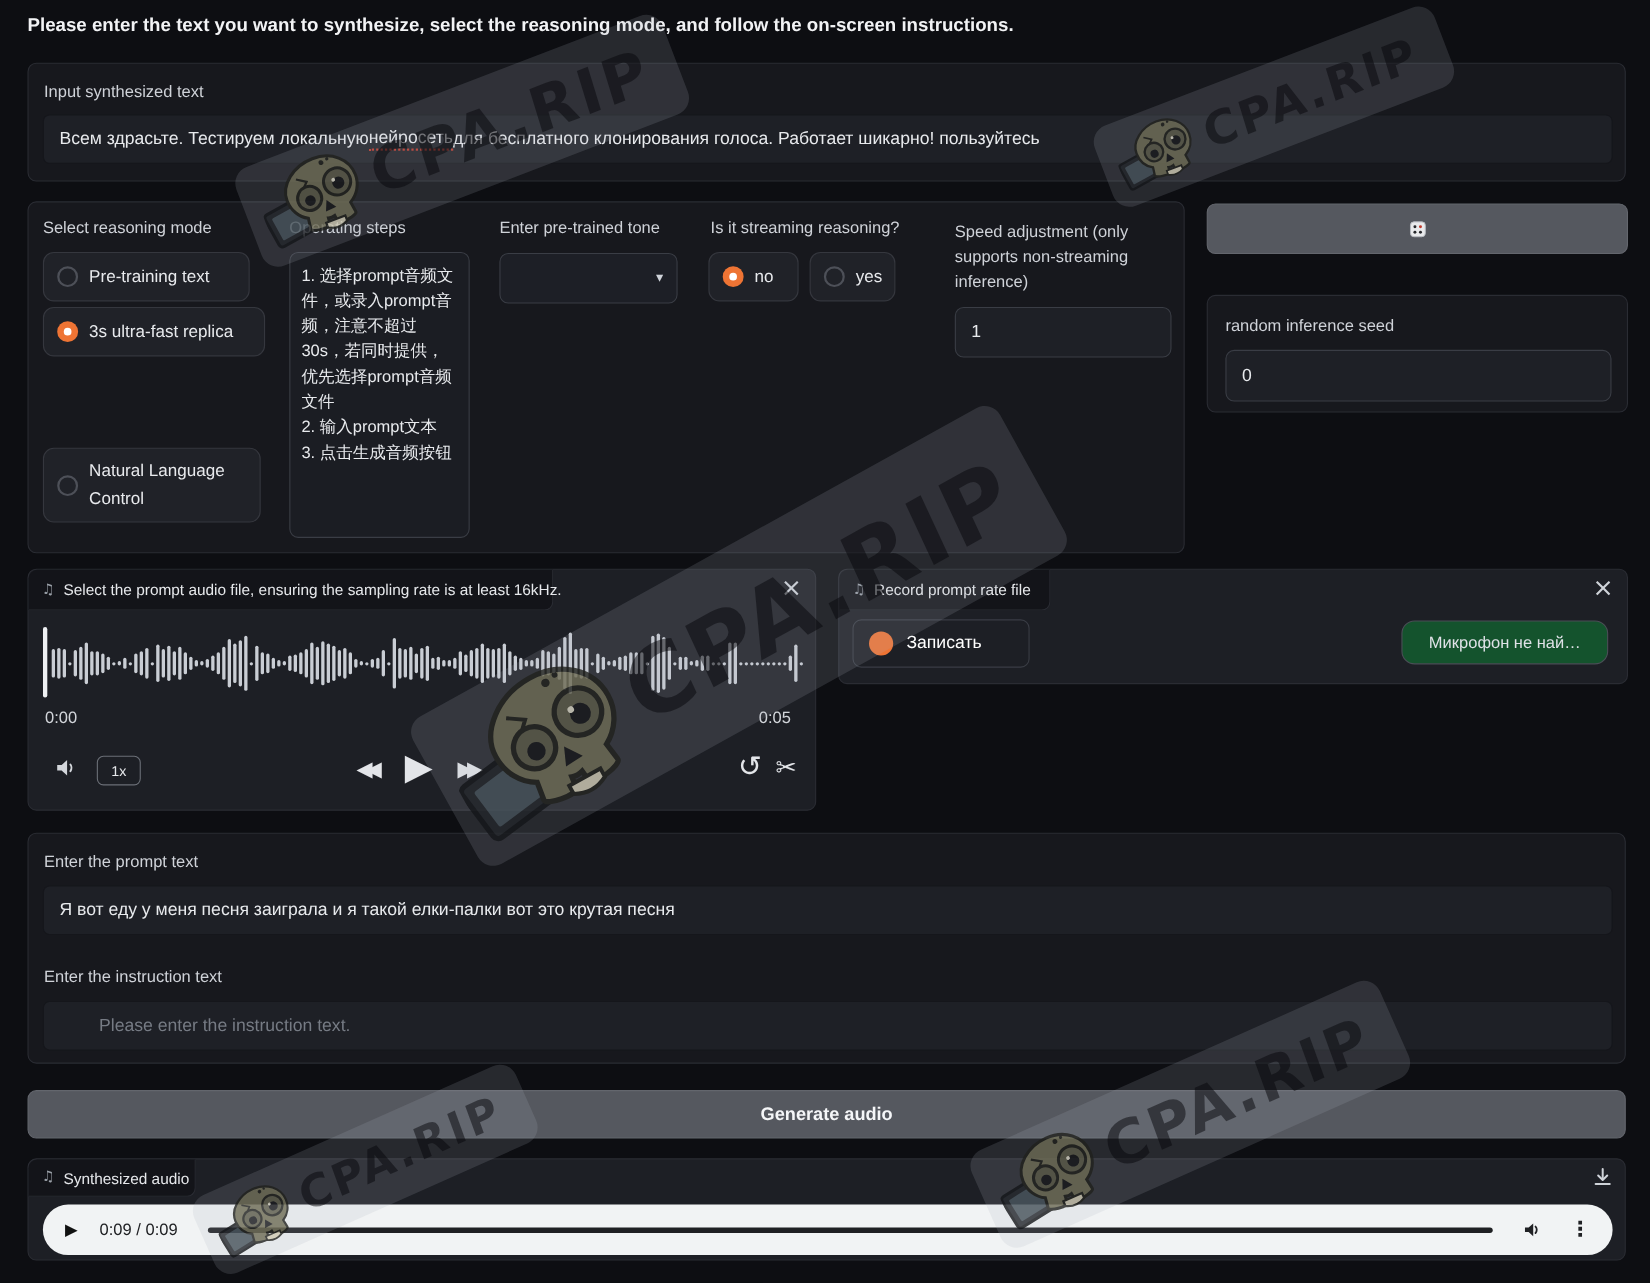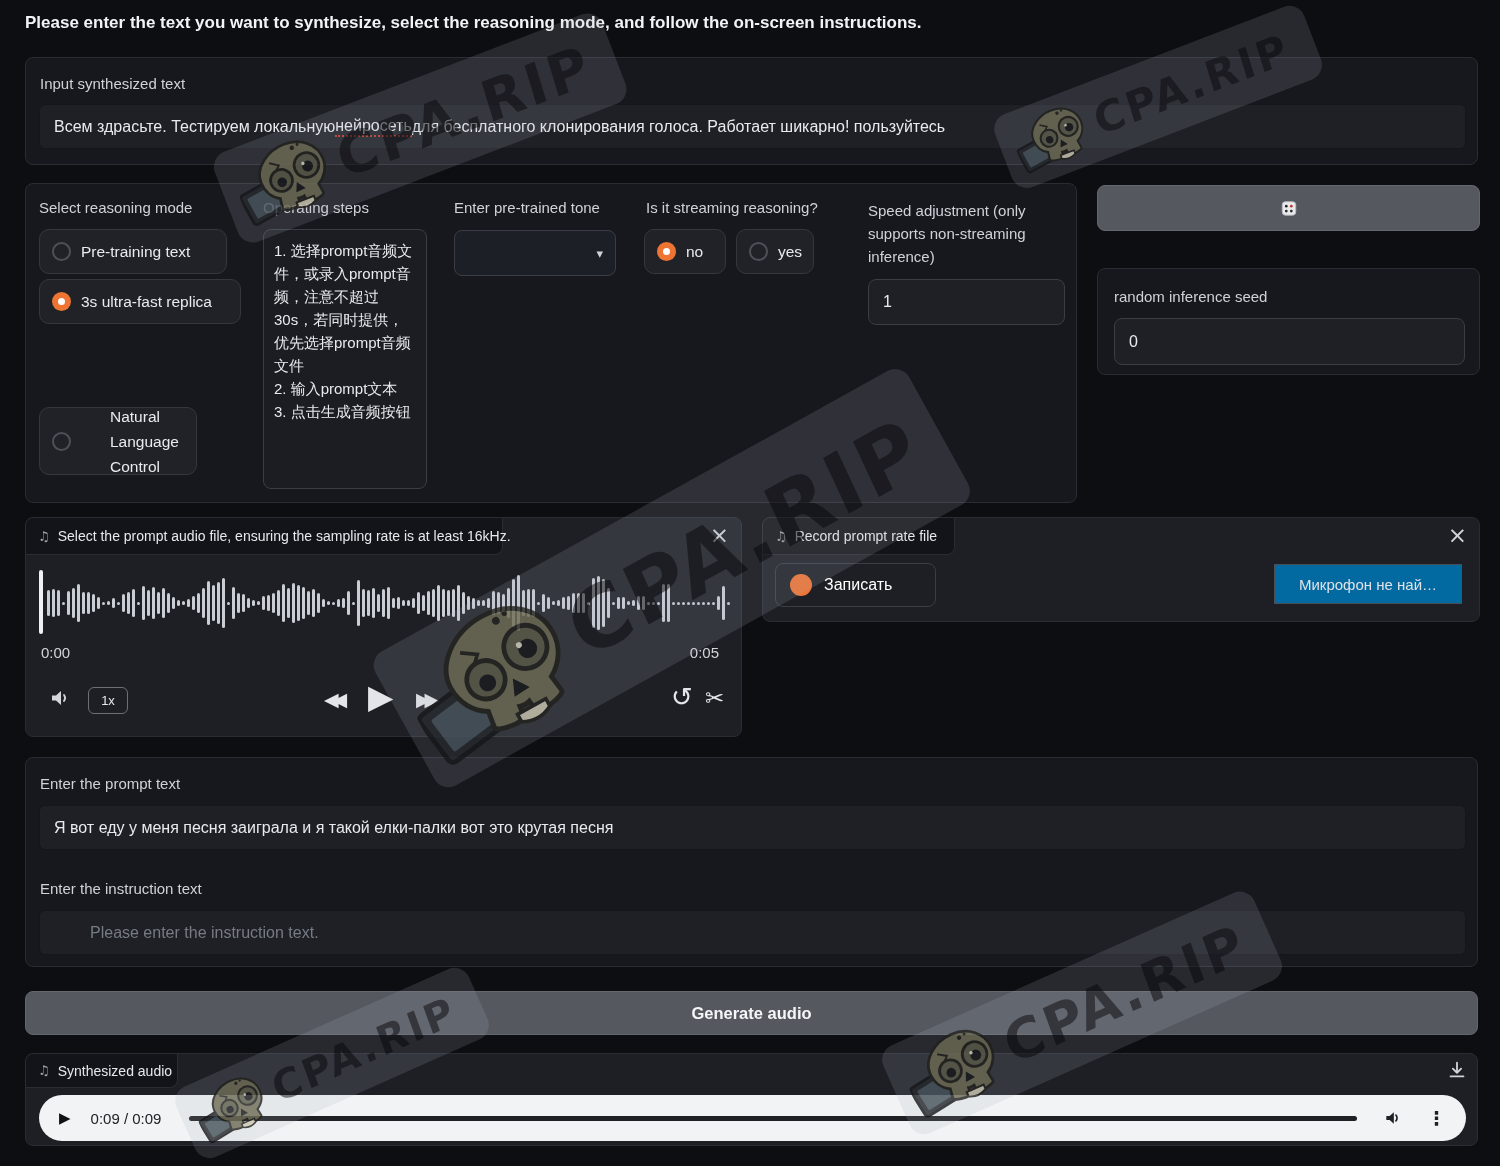--- a/index.html
+++ b/index.html
@@ -36,22 +36,22 @@
   .wavebars{position:absolute;left:8px;top:0;height:100%;display:flex;align-items:center;gap:2px;}
   .wbar{width:3px;flex:0 0 auto;border-radius:2px;background:#c9cdd4;}
   .playhead{position:absolute;left:0;top:6px;width:4px;height:64px;background:#eef0f3;border-radius:2px;}
   .timetxt{position:absolute;font-size:15px;color:#d2d5da;}
   .ctlicon{position:absolute;font-family:"DejaVu Sans",sans-serif;color:#e3e5e9;cursor:pointer;line-height:1;}
   .spdbox{position:absolute;border:1px solid #6b6f77;border-radius:6px;color:#e6e8eb;font-size:13px;
           display:flex;align-items:center;justify-content:center;cursor:pointer;}
   .recbtn{position:absolute;border:1px solid #3a3d45;border-radius:8px;display:flex;align-items:center;
           padding:0 14px;box-sizing:border-box;cursor:pointer;background:#1d1f25;}
   .recdot{width:22px;height:22px;border-radius:50%;background:#ee7434;margin-right:12px;flex:0 0 auto;}
-  .micbtn{position:absolute;border:1px solid #4a4e56;border-radius:0;display:flex;align-items:center;justify-content:center;
-          font-size:15px;color:#dfe2e7;cursor:pointer;box-sizing:border-box;background:#0369a1;}
+  .micbtn{position:absolute;border:1px solid #4a4e56;border-radius:12px;display:flex;align-items:center;justify-content:center;
+          font-size:15px;color:#dfe2e7;cursor:pointer;box-sizing:border-box;background:#14532d;}
   .player{position:absolute;left:13px;top:41px;width:1427px;height:46px;background:#f1f3f4;border-radius:23px;
           display:flex;align-items:center;box-sizing:border-box;padding:0 20px;}
   .ptime{font-size:15px;color:#202124;margin-left:20px;white-space:nowrap;}
   .pbar{flex:1;height:5px;background:#1f2023;border-radius:3px;margin:0 26px 0 28px;}
   .pplay{font-family:"DejaVu Sans",sans-serif;color:#111;font-size:15px;cursor:pointer;}
   .pdots{font-family:"DejaVu Sans",sans-serif;color:#202124;font-size:19px;font-weight:700;margin-left:24px;cursor:pointer;}
   .watermark{position:absolute;display:flex;align-items:center;gap:10px;background:rgba(174,179,190,0.17);
              border-radius:16px;padding:10px 26px 10px 14px;pointer-events:none;z-index:50;}
   .watermark .wmtext{font-weight:900;letter-spacing:3px;color:rgba(5,6,9,0.5);transform:skewX(-4deg);
                      font-family:"DejaVu Sans",sans-serif;white-space:nowrap;}
@@ -78,21 +78,21 @@
     <div class="lbl" style="left:13px;top:15px;">Select reasoning mode</div>
 
     <div class="pill" style="left:13px;top:45px;width:188px;height:45px;">
       <span class="radio"></span>
       <span>Pre-training text</span>
     </div>
     <div class="pill" style="left:13px;top:95px;width:202px;height:45px;">
       <span class="radio sel"></span>
       <span>3s ultra-fast replica</span>
     </div>
-    <div class="pill" style="left:13px;top:223px;width:158px;height:68px;line-height:25px;gap:29px;">
+    <div class="pill" style="left:13px;top:223px;width:198px;height:68px;line-height:25px;">
       <span class="radio"></span>
       <span>Natural Language Control</span>
     </div>
 
     <div class="lbl" style="left:237px;top:15px;">Operating steps</div>
     <div class="stepsbox" style="left:237px;top:45px;width:164px;height:260px;">
       <div>1. 选择prompt音频文件，或录入prompt音频，注意不超过30s，若同时提供，优先选择prompt音频文件</div>
       <div>2. 输入prompt文本</div>
       <div>3. 点击生成音频按钮</div>
     </div>

